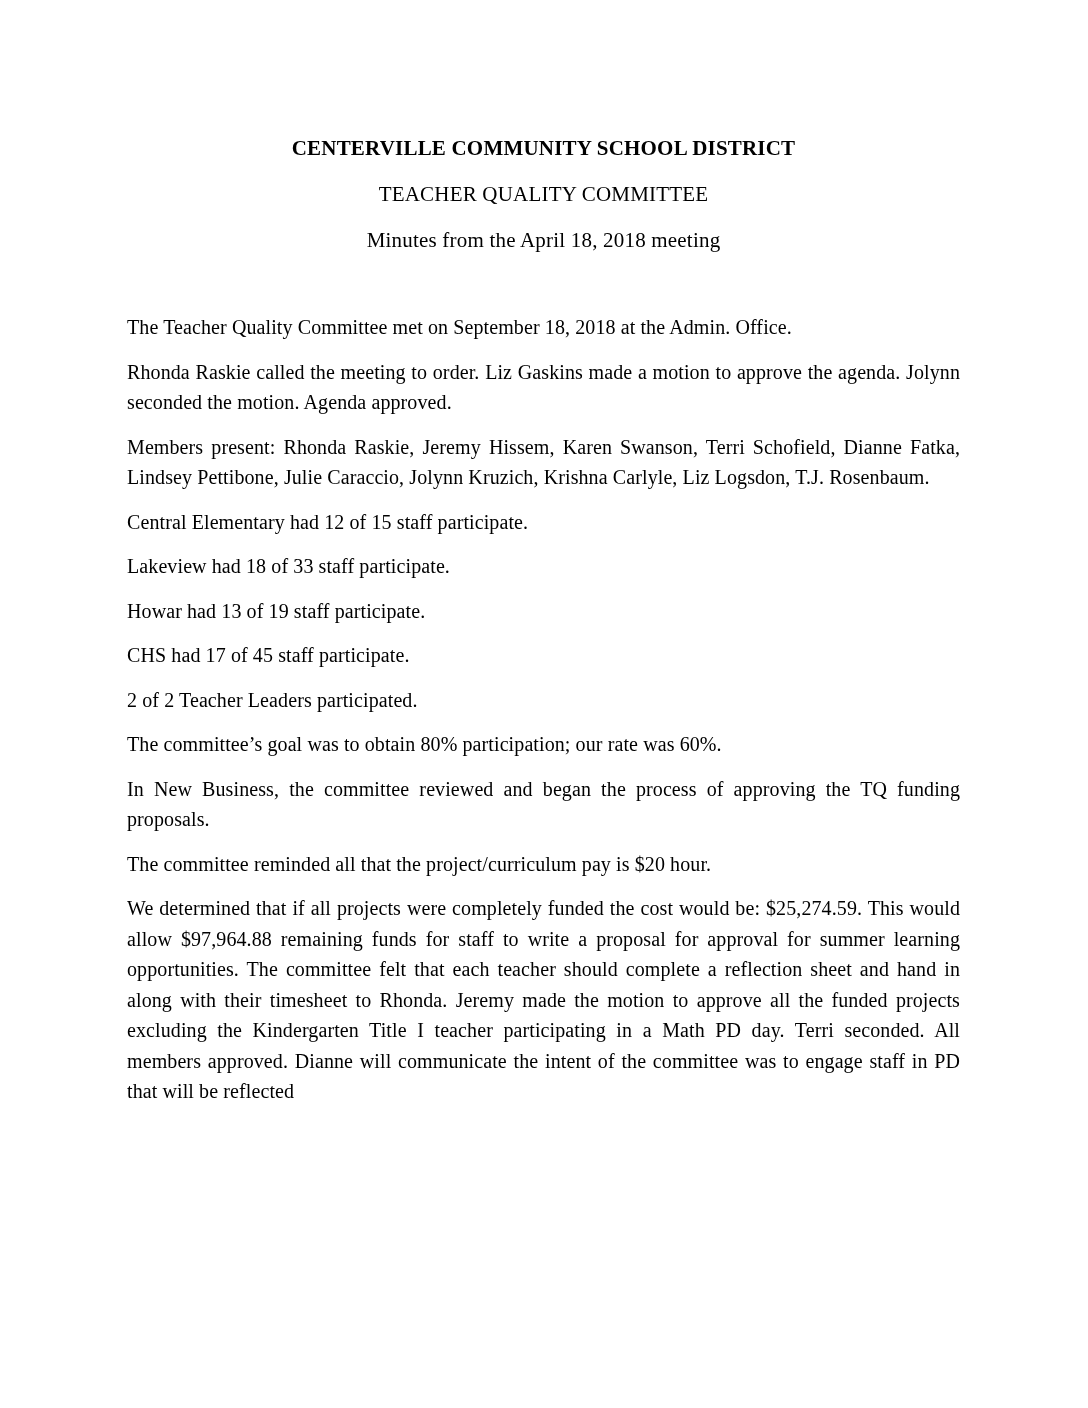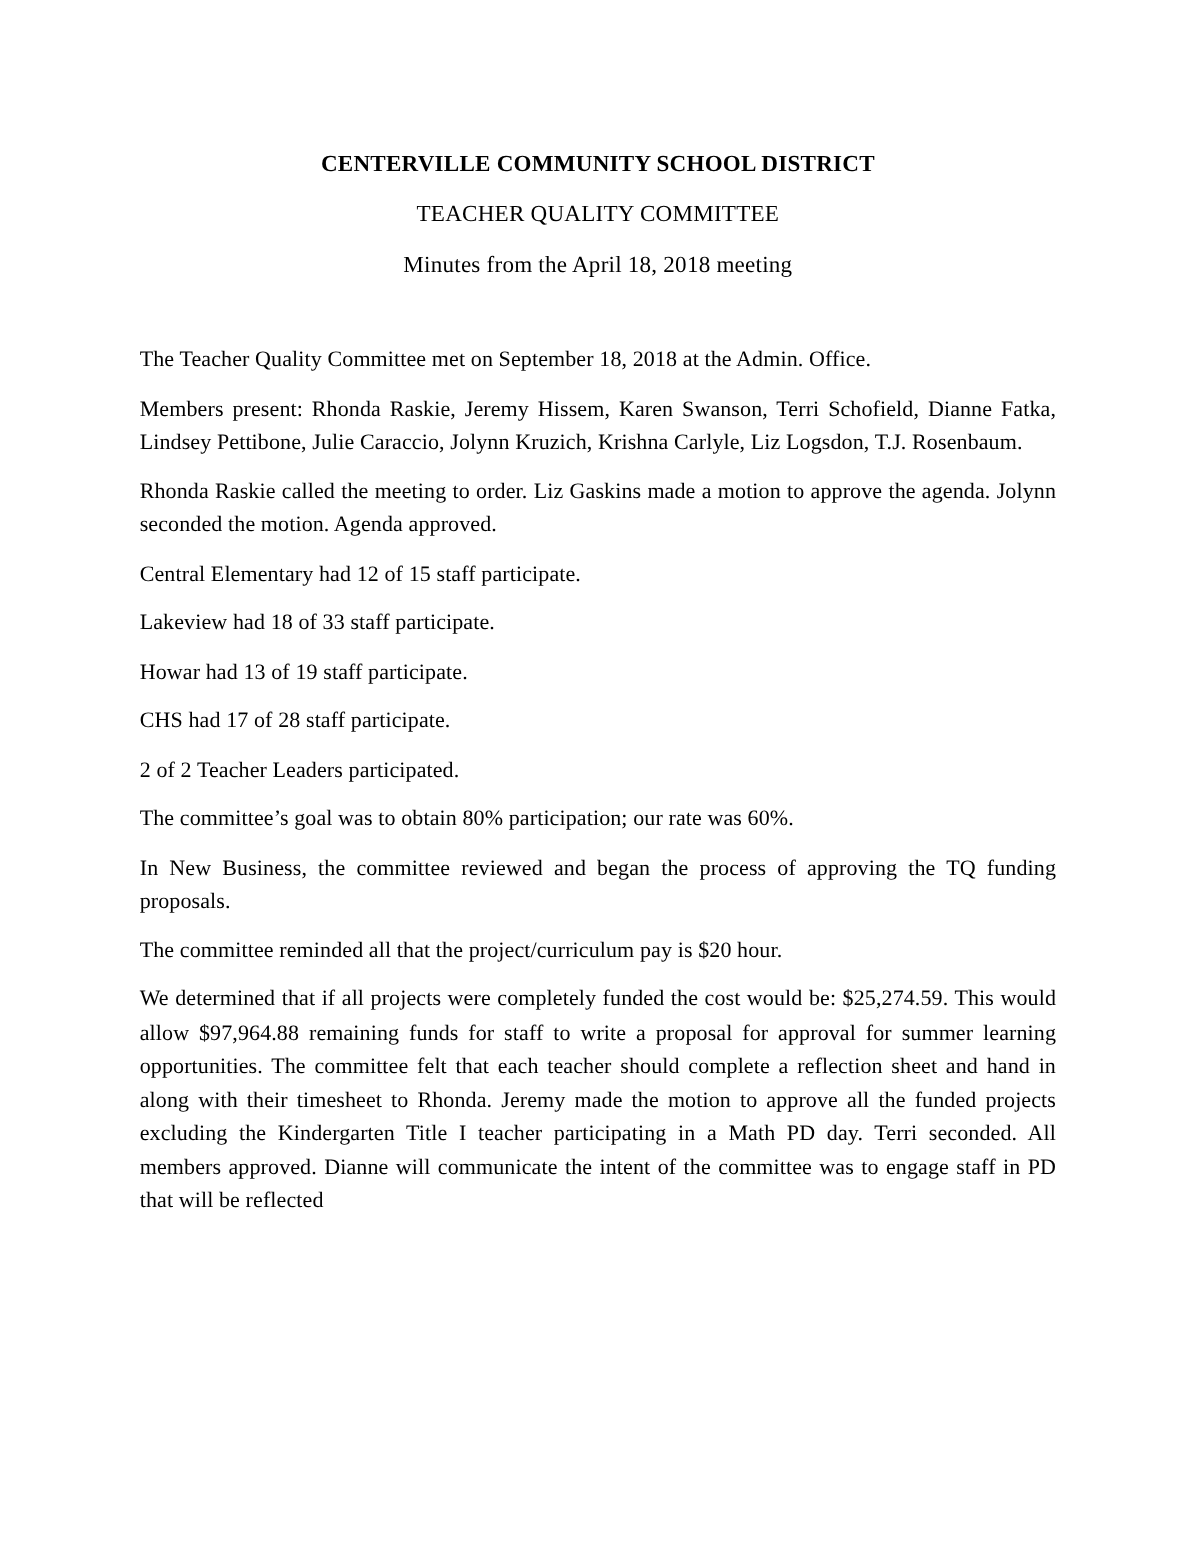--- a/index.html
+++ b/index.html
@@ -54,29 +54,29 @@
 
 <div class="page">
   <div class="content">
 
     <h1 class="heading bold">CENTERVILLE COMMUNITY SCHOOL DISTRICT</h1>
     <h2 class="heading">TEACHER QUALITY COMMITTEE</h2>
     <h3 class="heading last">Minutes from the April 18, 2018 meeting</h3>
 
     <p class="para">The Teacher Quality Committee met on September 18, 2018 at the Admin. Office.</p>
 
+    <p class="para">Rhonda Raskie called the meeting to order. Liz Gaskins made a motion to approve the agenda. Jolynn seconded the motion. Agenda approved.</p>
+
     <p class="para">Members present: Rhonda Raskie, Jeremy Hissem, Karen Swanson, Terri Schofield, Dianne Fatka, Lindsey Pettibone, Julie Caraccio, Jolynn Kruzich, Krishna Carlyle, Liz Logsdon, T.J. Rosenbaum.</p>
-
-    <p class="para">Rhonda Raskie called the meeting to order. Liz Gaskins made a motion to approve the agenda. Jolynn seconded the motion. Agenda approved.</p>
 
 
     <p class="para">Central Elementary had 12 of 15 staff participate.</p>
     <p class="para">Lakeview had 18 of 33 staff participate.</p>
     <p class="para">Howar had 13 of 19 staff participate.</p>
-    <p class="para">CHS had 17 of 28 staff participate.</p>
+    <p class="para">CHS had 17 of 45 staff participate.</p>
     <p class="para">2 of 2 Teacher Leaders participated.</p>
 
     <p class="para">The committee’s goal was to obtain 80% participation; our rate was 60%.</p>
 
     <p class="para">In New Business, the committee reviewed and began the process of approving the TQ funding proposals.</p>
 
     <p class="para">The committee reminded all that the project/curriculum pay is $20 hour.</p>
 
 
     <p class="para">We determined that if all projects were completely funded the cost would be: $25,274.59. This would allow $97,964.88 remaining funds for staff to write a proposal for approval for summer learning opportunities.  The committee felt that each teacher should complete a reflection sheet and hand in along with their timesheet to Rhonda. Jeremy made the motion to approve all the funded projects excluding the Kindergarten Title I teacher participating in a Math PD day. Terri seconded. All members approved. Dianne will communicate the intent of the committee was to engage staff in PD that will be reflected</p>

